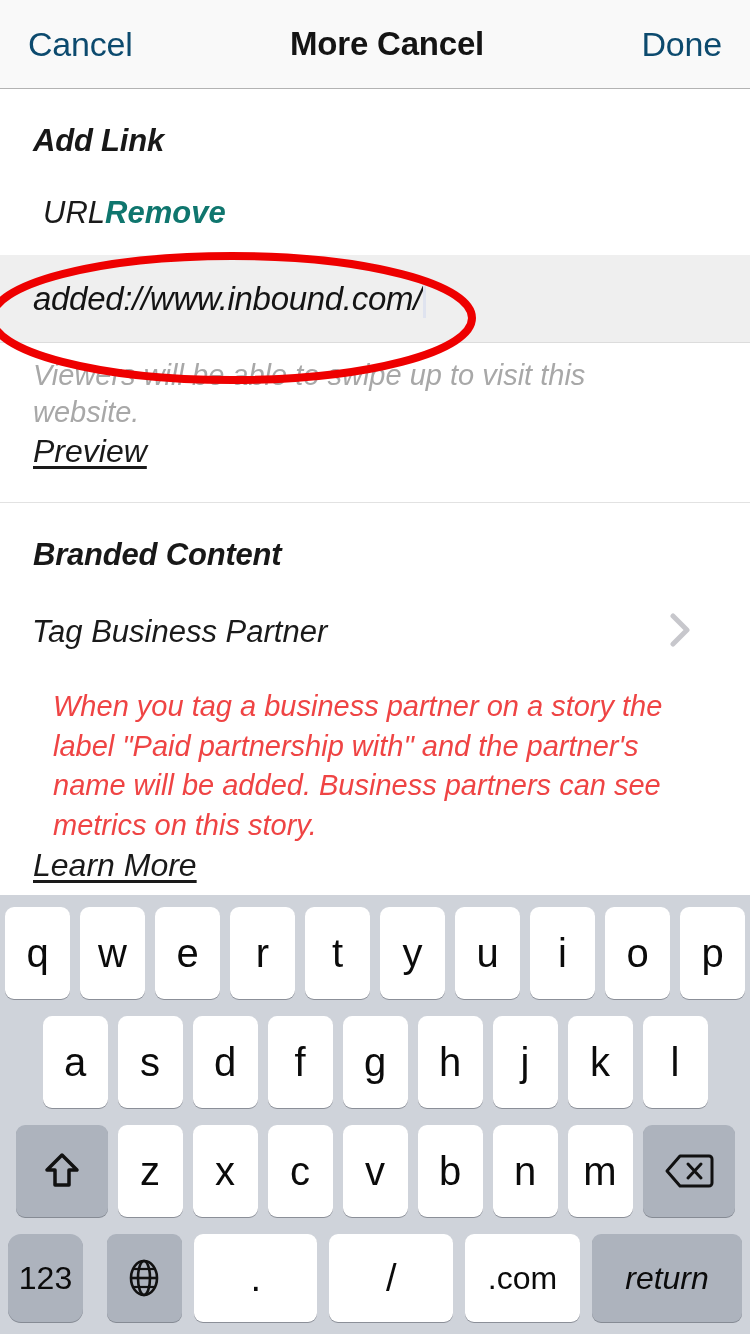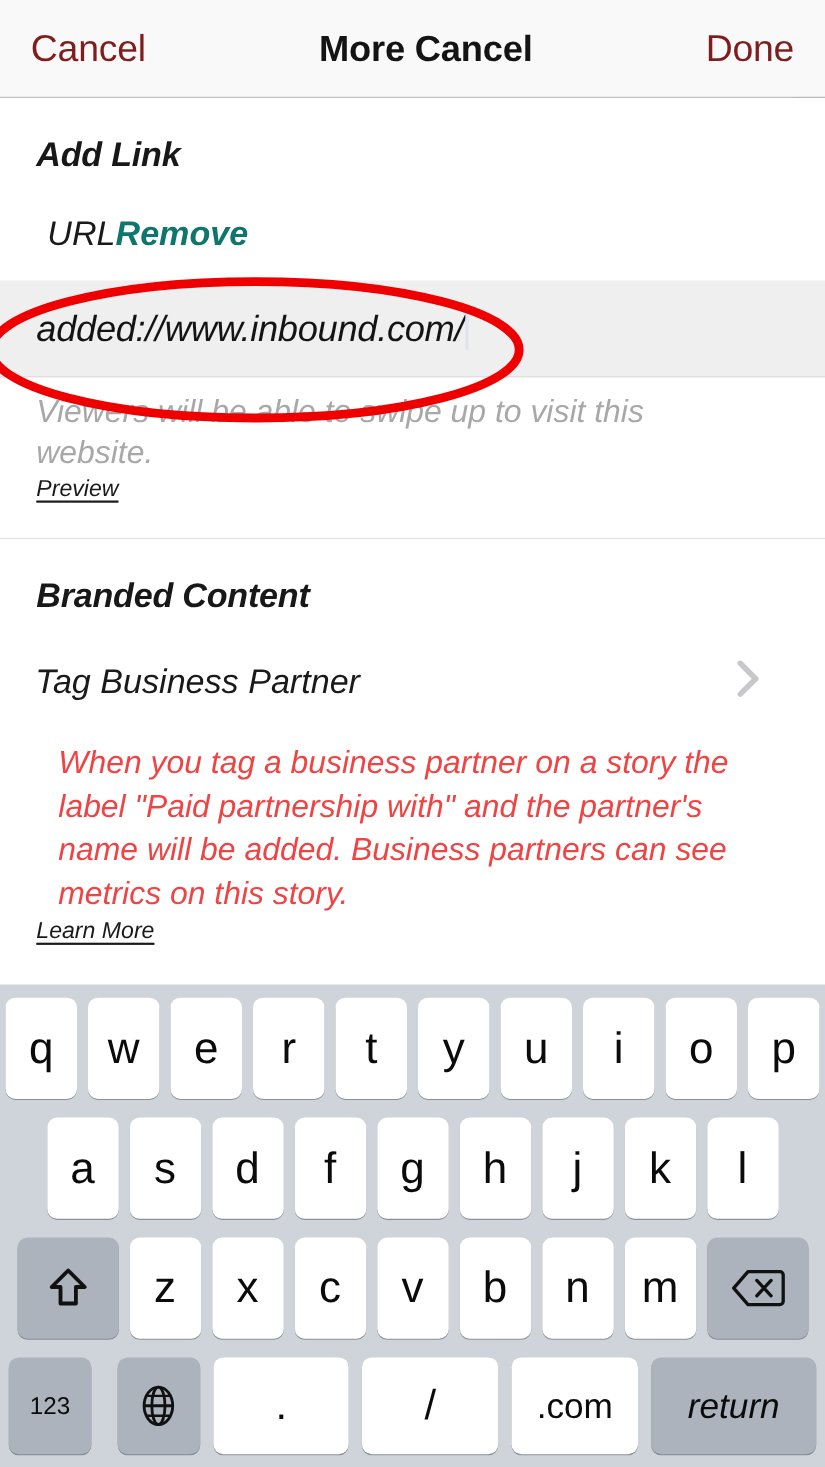--- a/index.html
+++ b/index.html
@@ -12,21 +12,21 @@
   .screen { position: relative; width: 750px; height: 1334px; background:#fff; }
 
   
   .navbar {
     position: absolute; top: 0; left: 0; width: 750px; height: 89px;
     background: #f9f9f9;
     border-bottom: 1px solid #b3b3b3;
     display: flex; align-items: center; justify-content: space-between;
     padding: 0 28px;
   }
-  .nav-btn { font-size: 34px; color: #7f1d1d; letter-spacing: -0.2px; text-align: center; }
+  .nav-btn { font-size: 34px; color: #0c4a6e; letter-spacing: -0.2px; text-align: center; }
   .nav-title { font-size: 33px; font-weight: bold; color: #141414; letter-spacing: -0.2px; }
 
   
   .content { position: absolute; top: 89px; left: 0; width: 722px; height: 806px; background:#fff;font-style:italic; }
 
   .section-title {
     font-size: 31px; font-weight: bold; color: #181818;
     padding: 34px 33px 0 33px; letter-spacing: -0.2px;
   }
 
@@ -53,21 +53,21 @@
   }
 
   .helper {
     padding: 14px 33px 0 33px;
     font-size: 29px; color: #a8a8a8; line-height: 1.28;
   }
   .link-underline {
     display: inline-block;
     color: #1a1a1a; text-decoration: underline;
     text-underline-offset: 4px;
-    font-size: 21px;
+    font-size: 32px;
   }
   .helper-link { padding: 2px 33px 0 33px; }
 
   .divider {
     margin-top: 32px; width: 750px; height: 1px; background: #e2e2e2;
   }
 
   .row-nav {
     display: flex; align-items: center; justify-content: space-between;
     padding: 40px 30px 0 32px;
@@ -101,21 +101,21 @@
     height: 92px;
     font-weight: 400;
   }
   .key.dark { background: #adb3bd; box-shadow: 0 1px 0 #868b94; }
 
   .r1 .key { width: 65px; margin: 0 5px; }
   .r2 .key { width: 65px; margin: 0 5px; }
   .r3 .key { width: 65px; margin: 0 5px; }
   .r3 .key.wide { width: 92px; }
   .r4 .key { height: 88px; }
-  .r4 .k-123 { width: 88px; margin-right: 24px; font-size: 22px; }
+  .r4 .k-123 { width: 88px; margin-right: 24px; font-size: 32px; border-radius: 13px; }
   .r4 .k-globe { width: 88px; margin-right: 12px; }
   .r4 .k-dot { width: 145px; margin-right: 12px; font-size: 38px; }
   .r4 .k-slash { width: 145px; margin-right: 12px; font-size: 38px; }
   .r4 .k-com { width: 135px; margin-right: 12px; font-size: 32px; }
   .r4 .k-return { width: 176px; font-size: 32px; font-style: italic; }
   .r4 { padding: 0 8px; justify-content: flex-start; }
 
   .shift-ic, .del-ic, .globe-ic { display:block; }
 
   

